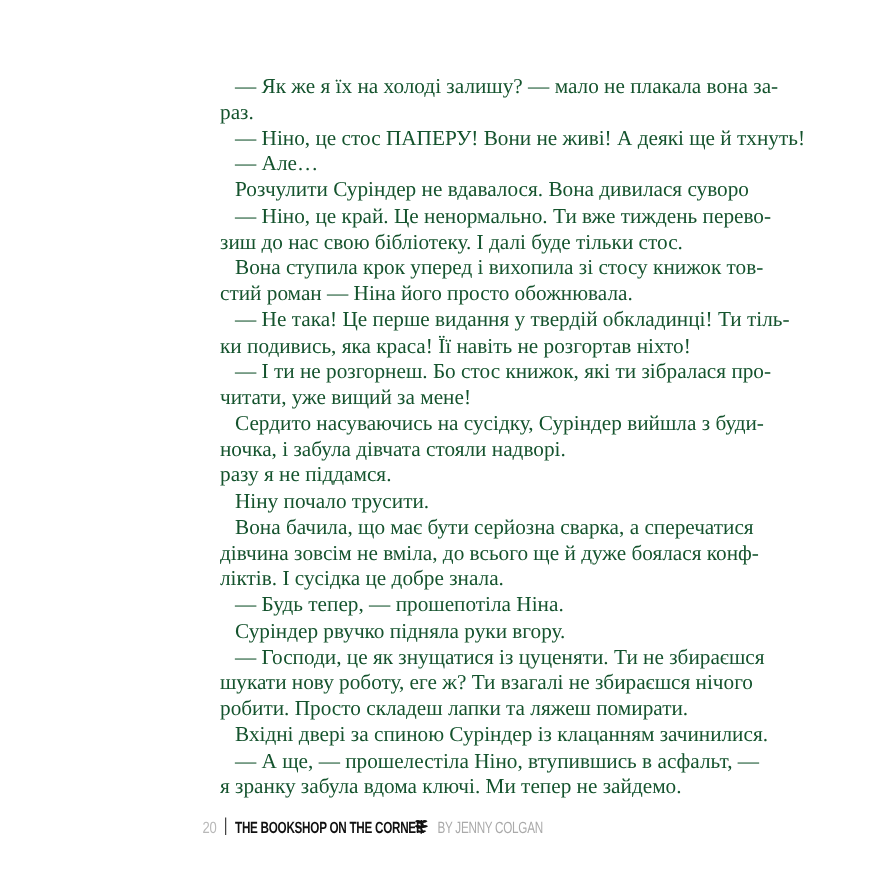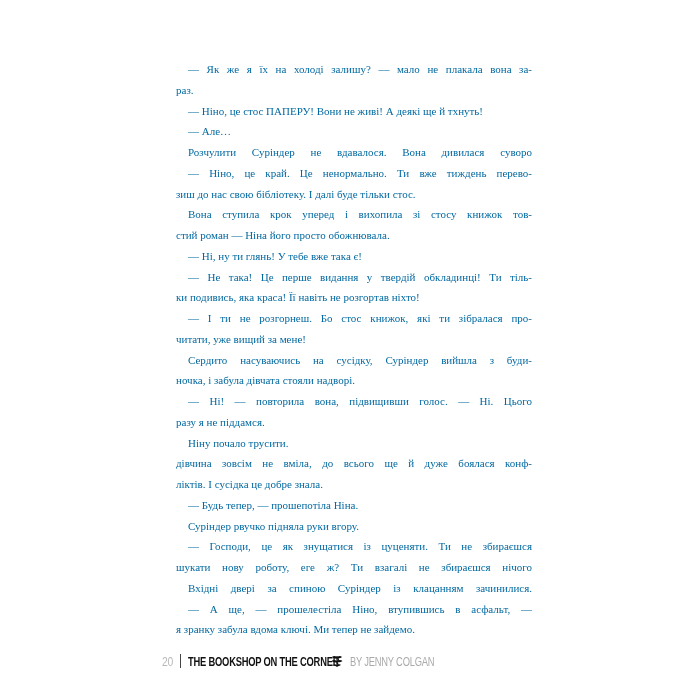--- a/index.html
+++ b/index.html
@@ -1,24 +1,24 @@
 <!DOCTYPE html>
 <html><head>
 <meta charset="utf-8">
 <style>
   html, body { margin:0; padding:0; background:#ffffff; }
   body { width:700px; height:700px; position:relative; overflow:hidden; }
   .page { position:absolute; left:0; top:0; width:700px; height:700px; background:#fff; }
   .text-block { position:absolute; left:176px; top:59px; width:356px; }
   .line {
     font-family: "Liberation Serif", "DejaVu Serif", serif;
-    font-size: 11px;
+    font-size: 17px;
     line-height: 20.75px;
     height: 20.75px;
-    color: #0369a1;
+    color: #14532d;
     white-space: nowrap;
     text-align: justify;
     text-align-last: justify;
   }
   .line.indent { padding-left: 12px; }
   .line.last { text-align-last: left; }
   .footer {
     position:absolute; left:162px; top:652px; height:18px;
     display:flex; align-items:center;
     font-family: "Liberation Sans", "DejaVu Sans", sans-serif;
@@ -37,36 +37,36 @@
   <div class="text-block" id="text-block">
       <div class="line indent">— Як же я їх на холоді залишу? — мало не плакала вона за-</div>
       <div class="line last">раз.</div>
       <div class="line indent last">— Ніно, це стос ПАПЕРУ! Вони не живі! А деякі ще й тхнуть!</div>
       <div class="line indent last">— Але…</div>
       <div class="line indent">Розчулити Суріндер не вдавалося. Вона дивилася суворо</div>
       <div class="line indent">— Ніно, це край. Це ненормально. Ти вже тиждень перево-</div>
       <div class="line last">зиш до нас свою бібліотеку. І далі буде тільки стос.</div>
       <div class="line indent">Вона ступила крок уперед і вихопила зі стосу книжок тов-</div>
       <div class="line last">стий роман — Ніна його просто обожнювала.</div>
-      <div class="line indent last">— Ні, ну ти глянь! У тебе вже така є!</div>
       <div class="line indent">— Не така! Це перше видання у твердій обкладинці! Ти тіль-</div>
       <div class="line last">ки подивись, яка краса! Її навіть не розгортав ніхто!</div>
       <div class="line indent">— І ти не розгорнеш. Бо стос книжок, які ти зібралася про-</div>
       <div class="line last">читати, уже вищий за мене!</div>
       <div class="line indent">Сердито насуваючись на сусідку, Суріндер вийшла з буди-</div>
       <div class="line last">ночка, і забула дівчата стояли надворі.</div>
-      <div class="line indent">— Ні! — повторила вона, підвищивши голос. — Ні. Цього</div>
       <div class="line last">разу я не піддамся.</div>
       <div class="line indent last">Ніну почало трусити.</div>
+      <div class="line indent">Вона бачила, що має бути серйозна сварка, а сперечатися</div>
       <div class="line">дівчина зовсім не вміла, до всього ще й дуже боялася конф-</div>
       <div class="line last">ліктів. І сусідка це добре знала.</div>
       <div class="line indent last">— Будь тепер, — прошепотіла Ніна.</div>
       <div class="line indent last">Суріндер рвучко підняла руки вгору.</div>
       <div class="line indent">— Господи, це як знущатися із цуценяти. Ти не збираєшся</div>
       <div class="line">шукати нову роботу, еге ж? Ти взагалі не збираєшся нічого</div>
+      <div class="line last">робити. Просто складеш лапки та ляжеш помирати.</div>
       <div class="line indent">Вхідні двері за спиною Суріндер із клацанням зачинилися.</div>
       <div class="line indent">— А ще, — прошелестіла Ніно, втупившись в асфальт, —</div>
       <div class="line last">я зранку забула вдома ключі. Ми тепер не зайдемо.</div>
     </div>
 
   <div class="footer">
     <span class="folio">20</span>
     <span class="sep"></span>
     <span class="book-title">THE BOOKSHOP ON THE CORNER</span>
     <svg class="leaf" viewBox="0 0 14 14">

